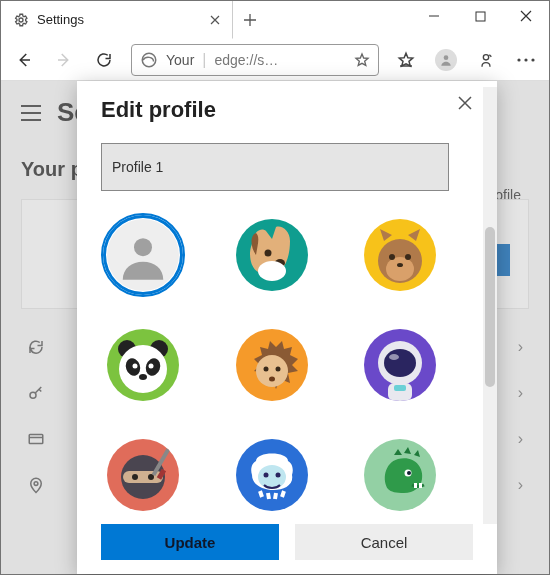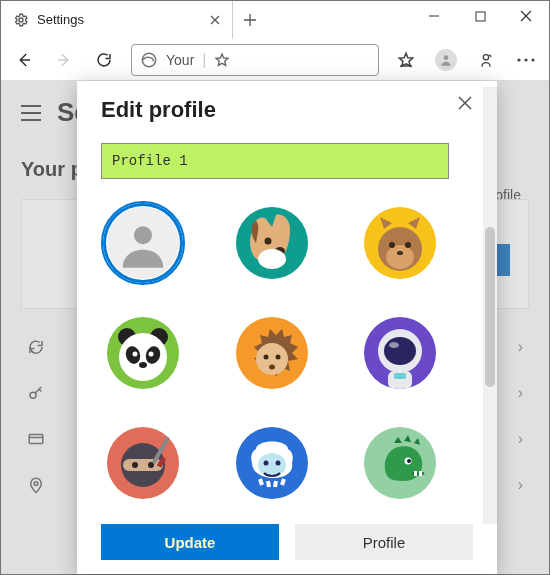--- a/index.html
+++ b/index.html
@@ -39,28 +39,28 @@
   .settings-row .chev { margin-left:auto; color:#777;}
   
   .dim { position:absolute; inset:80px 0 0 0; background:rgba(180,180,180,0.35);}
   
   .dialog { position:absolute; left:76px; top:80px; width:420px; height:493px; background:#fff; box-shadow:0 4px 20px rgba(0,0,0,0.25); display:flex; flex-direction:column;}
   .dialog-scroll { position:absolute; right:0; top:6px; bottom:50px; width:14px; background:#f0f0f0;}
   .dialog-thumb { position:absolute; right:2px; top:140px; width:10px; height:160px; background:#c8c8c8; border-radius:5px;}
   .dialog-body { padding:16px 27px 0 24px; flex:1; overflow:hidden;}
   .dialog-close { position:absolute; right:22px; top:12px; color:#555; width:20px; height:20px; display:flex; align-items:center; justify-content:center;}
   .dialog-title { font-size:22px; font-weight:600; color:#222; margin-bottom:20px;}
-  .name-input { width:348px; height:36px; border:1px solid #888; padding:0 10px; font-size:14px; color:#333; background:#bef264;font-family:Liberation Mono, monospace;}
+  .name-input { width:348px; height:48px; border:1px solid #888; padding:0 10px; font-size:14px; color:#333; background:#e5e5e5;}
   .avatars { margin-top:22px; width:348px; display:grid; grid-template-columns:repeat(3, 1fr); gap:26px 38px;}
   .avatar { width:84px; height:84px; border-radius:50%; position:relative; display:flex; align-items:center; justify-content:center;}
   .avatar.sel { box-shadow:0 0 0 3px #0078d4 inset; border:2px solid #0078d4; background:#fff;}
   .avatar .inner { width:72px; height:72px; border-radius:50%; display:flex; align-items:center; justify-content:center; overflow:hidden;}
   .dialog-footer { height:50px; padding:0 24px 10px 24px; display:flex; gap:16px;}
   .btn { flex:1; height:36px; display:flex; align-items:center; justify-content:center; font-size:15px;}
-  .btn-primary { background:#0078d4; color:#fef9c3; font-weight:600;}
+  .btn-primary { background:#0078d4; color:#0f172a; font-weight:600;}
   .btn-secondary { background:#ededed; color:#333;}
   svg { display:block; }
 </style>
 </head>
 <body>
 
 <div class="window">
 
   <div class="titlebar">
     <div class="tab">
@@ -119,20 +119,21 @@
       </div>
     <div class="addr">
       <span>
           <svg width="18" height="18" viewBox="0 0 24 24">
             <circle cx="12" cy="12" r="9" fill="none" stroke="#777" stroke-width="2"></circle>
             <path d="M4 12c4-6 14-4 14 2" fill="none" stroke="#777" stroke-width="2"></path>
           </svg>
         </span>
       <span class="brand">Your</span>
       <span class="brand-sep">|</span>
+      <span class="addr-text">edge://s…</span>
       <span class="addr-star">
           <svg width="16" height="16" viewBox="0 0 24 24" fill="none" stroke="#666" stroke-width="2">
             <path d="M12 3l2.5 6 6.5.5-5 4.3 1.7 6.2L12 17l-5.7 3 1.7-6.2-5-4.3 6.5-.5z"></path>
           </svg>
         </span>
     </div>
     <div class="tb-btn">
         <svg width="18" height="18" viewBox="0 0 24 24" fill="none" stroke="#444" stroke-width="2">
           <path d="M12 3l2.5 6 6.5.5-5 4.3 1.7 6.2L12 17l-5.7 3 1.7-6.2-5-4.3 6.5-.5z"></path>
           <path d="M4 20h16"></path>
@@ -337,16 +338,16 @@
                 <rect x="55" y="44" width="3" height="5" fill="#fff"></rect>
               </svg>
           </div>
         </div>
 
       </div>
       
     </div>
     <div class="dialog-footer">
       <div class="btn btn-primary">Update</div>
-      <div class="btn btn-secondary">Profile</div>
+      <div class="btn btn-secondary">Cancel</div>
     </div>
   </div>
 </div>
 
 </body></html>

